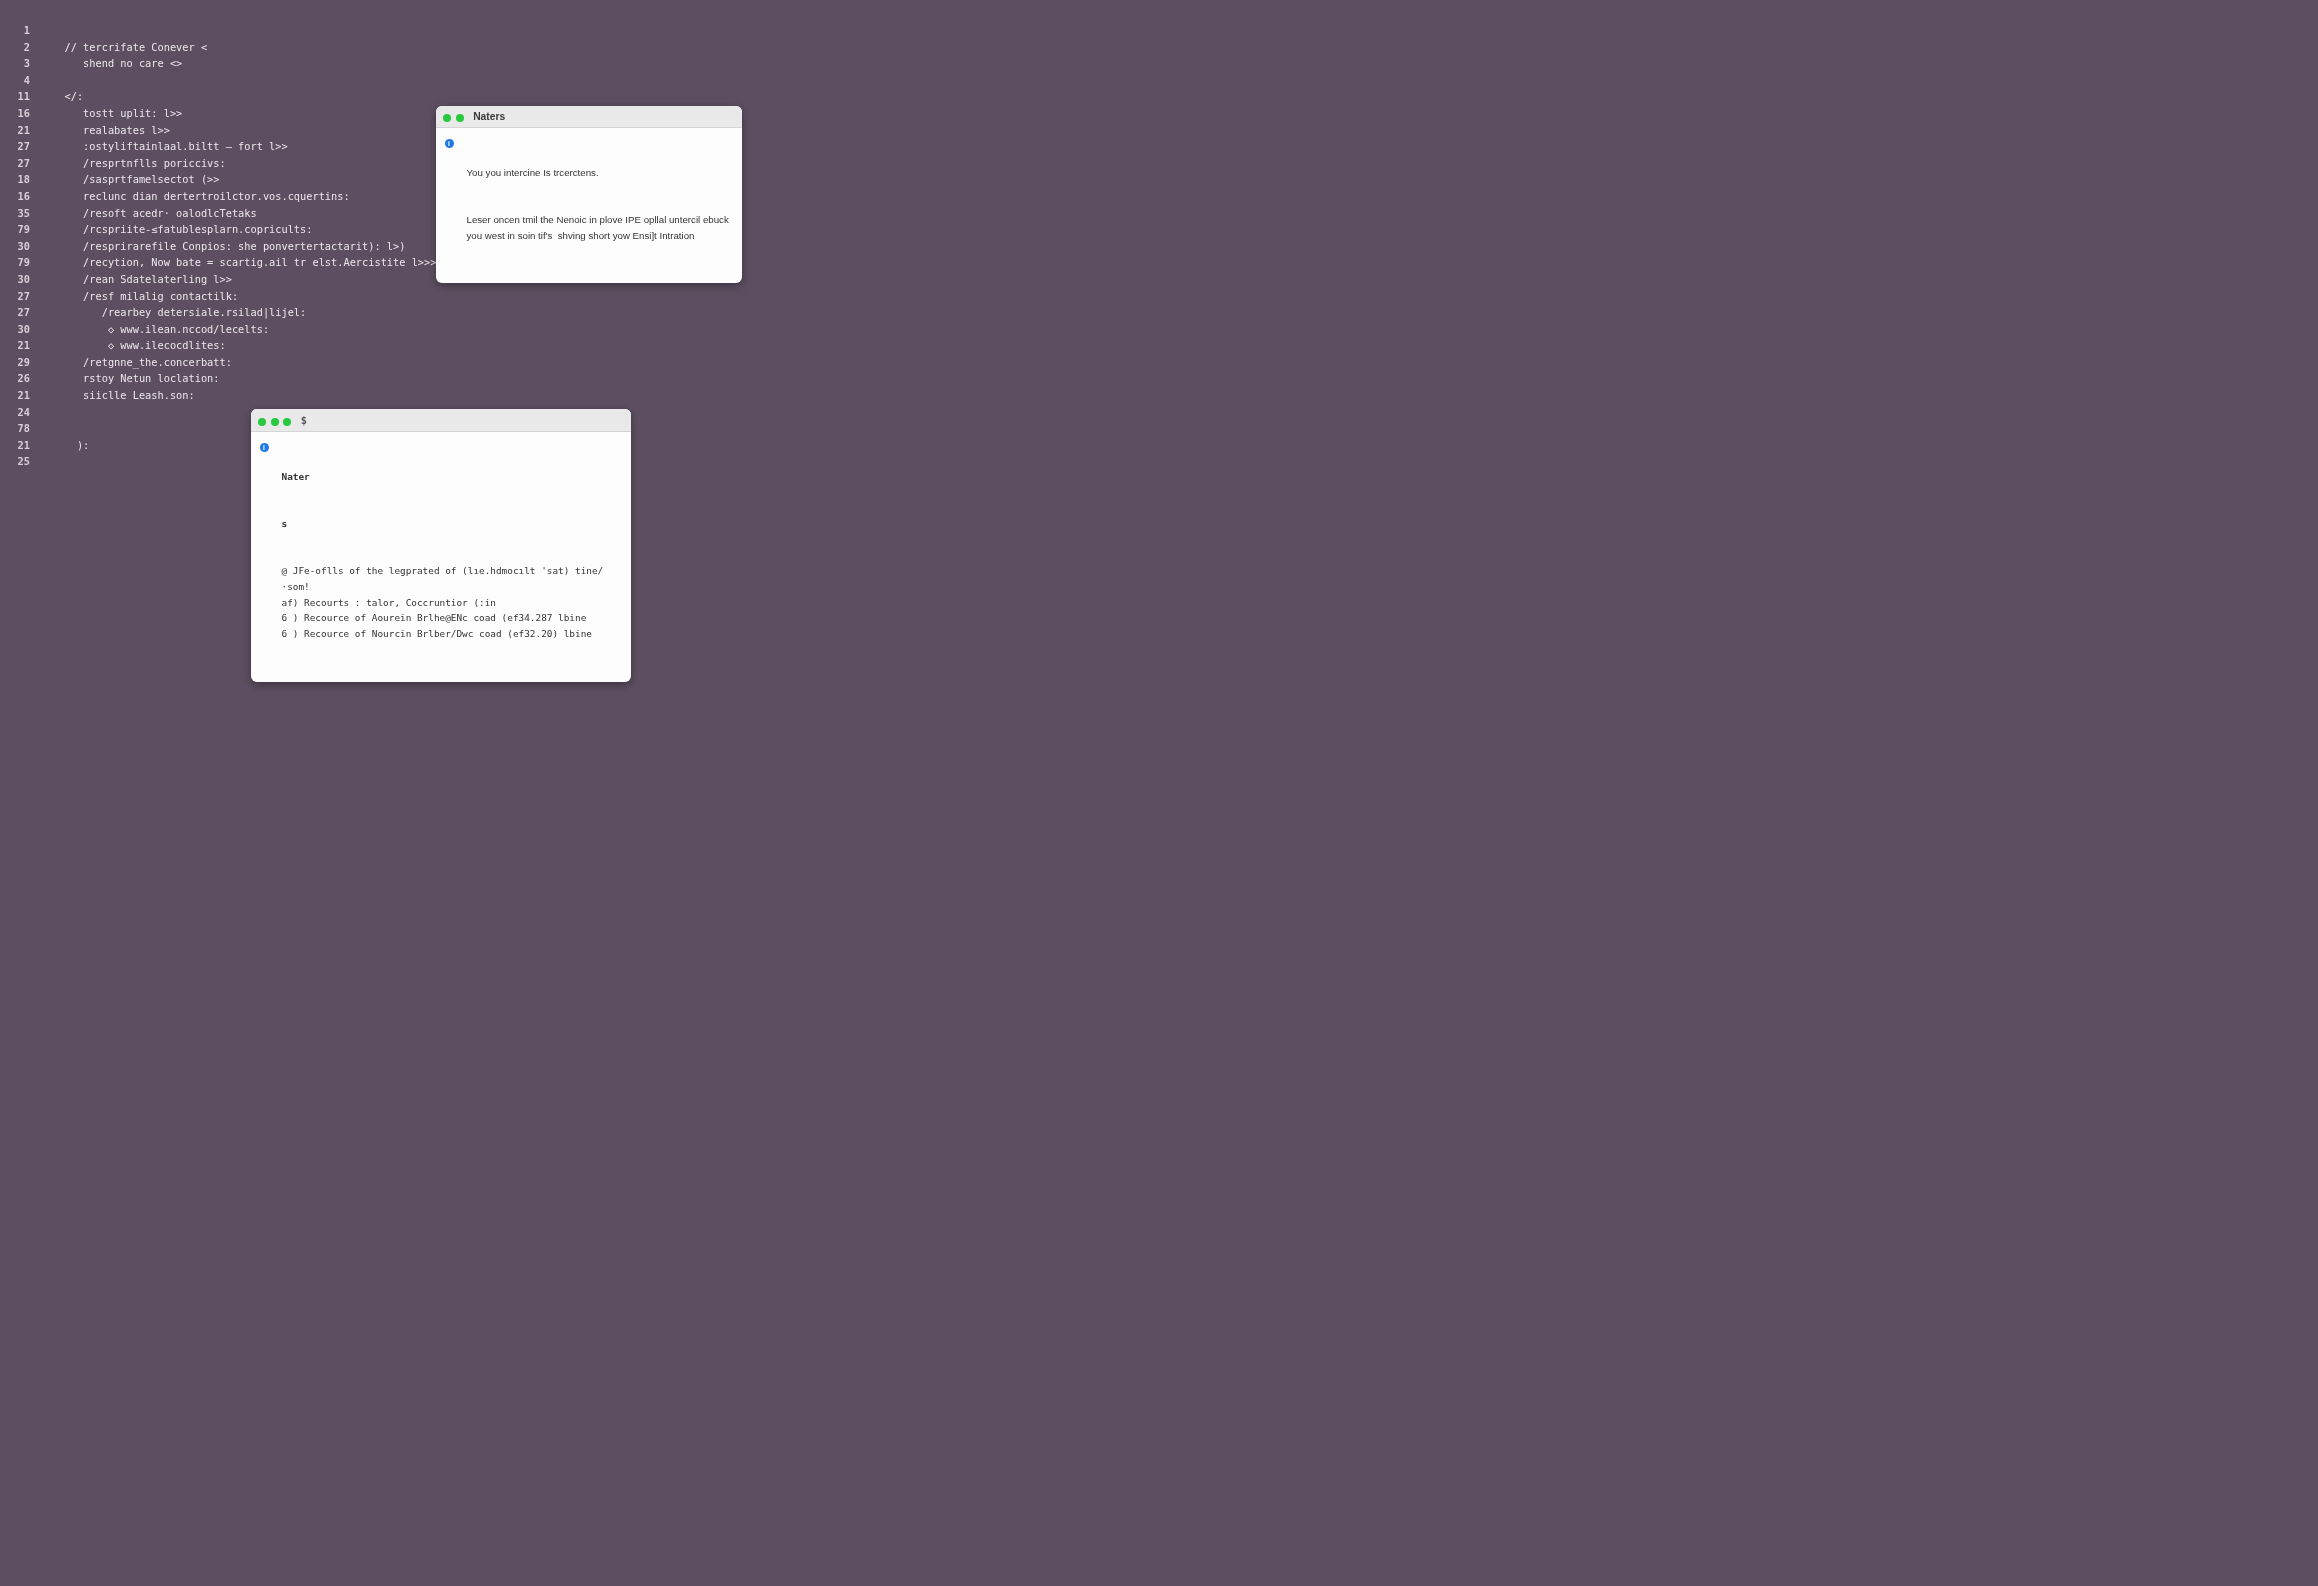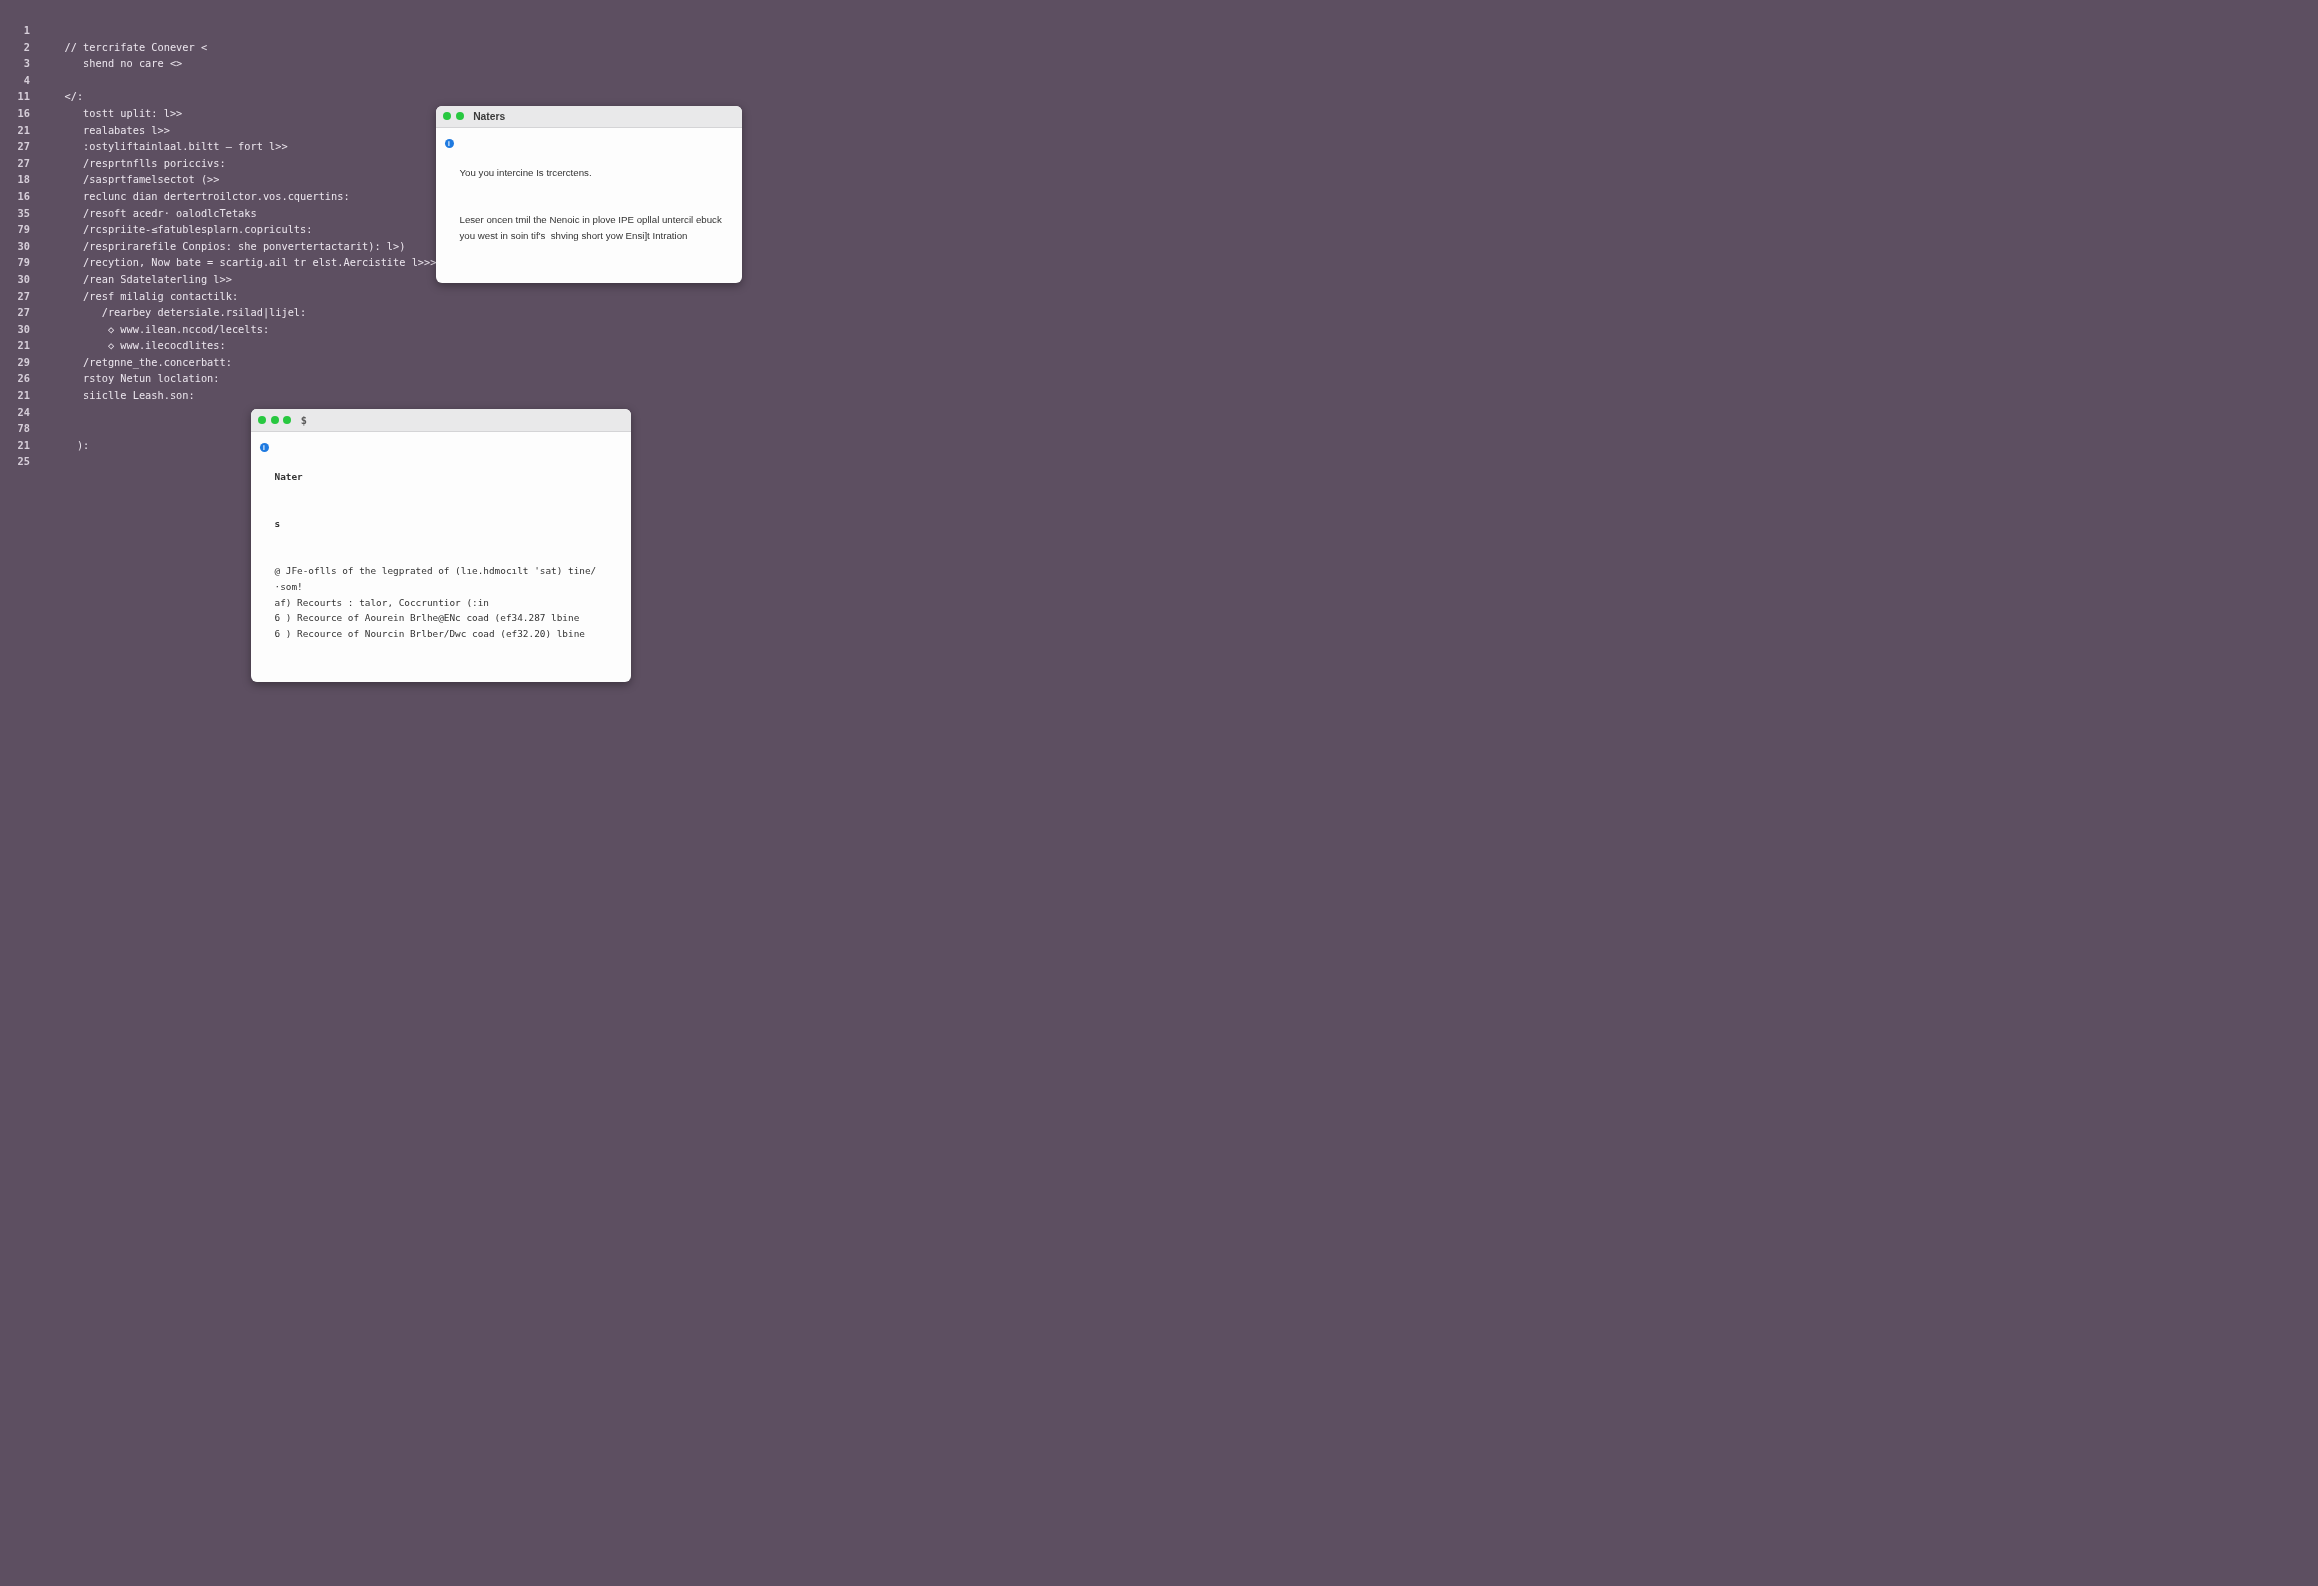--- a/index.html
+++ b/index.html
@@ -48,21 +48,21 @@
     box-shadow: 0 2.4px 8.5px rgba(0,0,0,.35);
     overflow: hidden;
     font-family: -apple-system, "Segoe UI", "Helvetica Neue", Arial, sans-serif;
     color: #222;
   }
   .panel .titlebar {
     background: #e9e9ea;
     border-bottom: 0.6px solid #d4d4d6;
     padding: 4.8px 7.2px;
     display: flex;
-    align-items: center;
+    align-items: flex-end;
     gap: 4.8px;
   }
   .traffic {
     display: flex;
     gap: 4.8px;
     align-items: center;
   }
   .dot {
     width: 7.8px; height: 7.8px; border-radius: 50%;
   }
@@ -72,21 +72,21 @@
     font-weight: 600;
     color: #3a3a3a;
     font-size: 10.3px;
   }
   .panel .body {
     padding: 6px 9.7px 8.5px 8.5px;
     font-size: 9.7px;
     line-height: 15.7px;
     color: #333;
   }
-  .panel .body .row { display:flex; gap:6px; }
+  .panel .body .row { display:flex; gap:13px; }
   .panel .body .icon-col { flex:0 0 auto; padding-top:1.2px; }
   .panel .body .text-col { flex:1 1 auto; white-space: pre-wrap; }
   .info-icon {
     width: 9px; height: 9px; border-radius: 50%;
     background: #1f7ae0; display:inline-flex;
     align-items:center; justify-content:center;
     color:#fff; font-size:6.6px; font-weight:700;
     font-family: Arial, sans-serif;
   }
 

